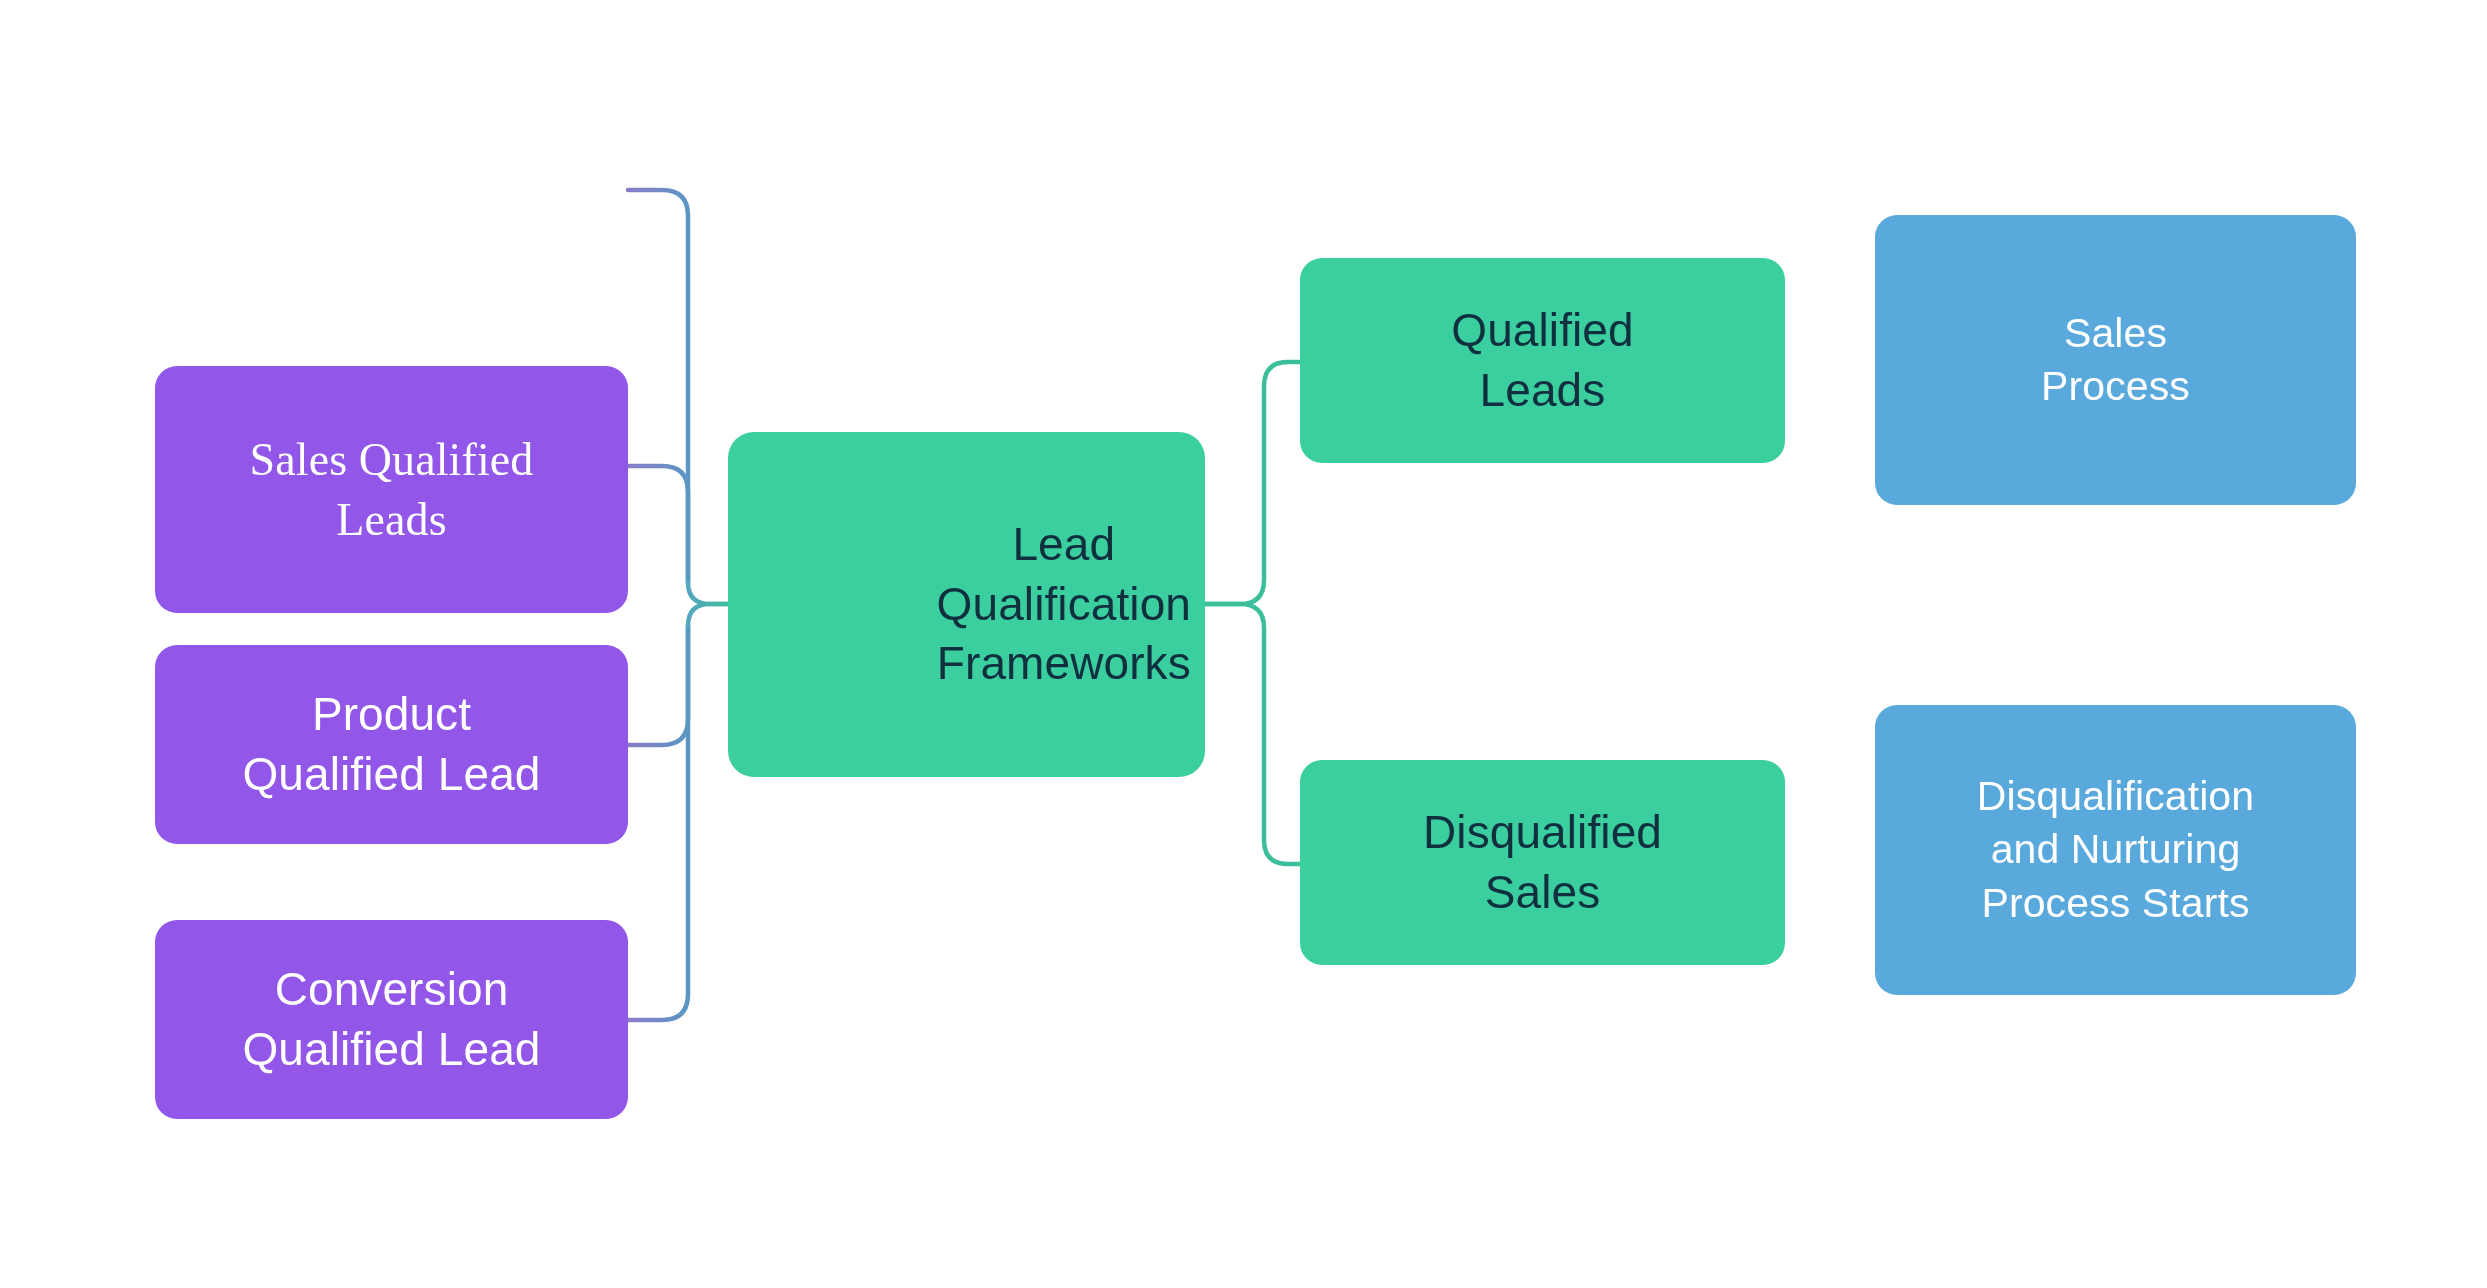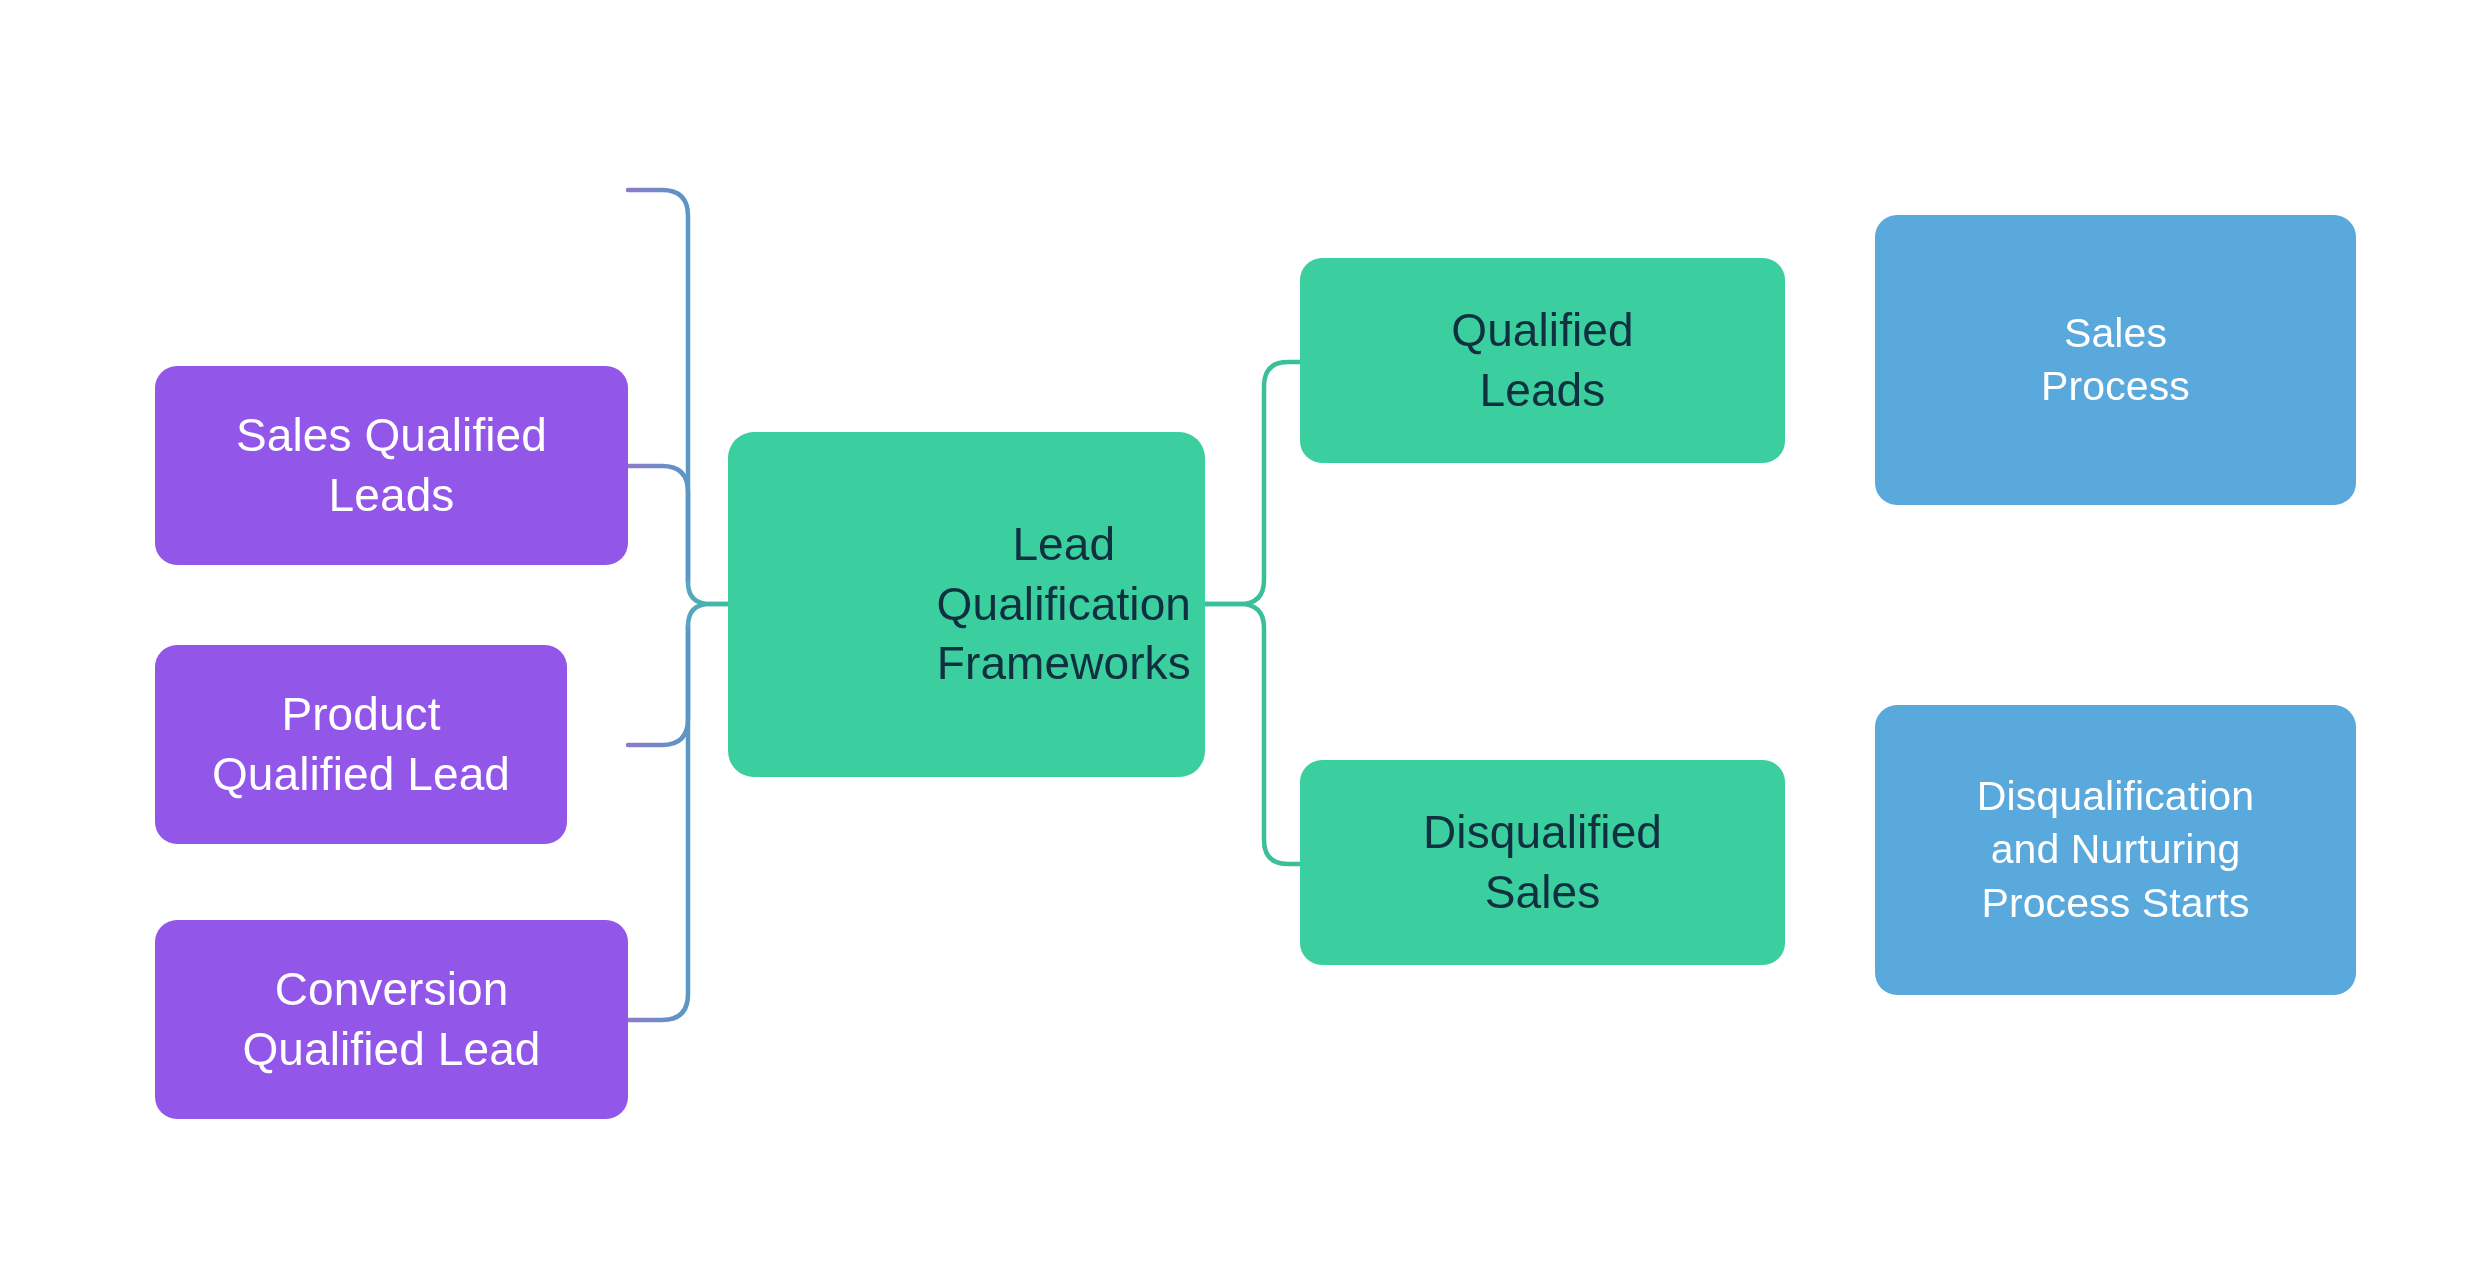--- a/index.html
+++ b/index.html
@@ -115,26 +115,26 @@
 
       <path d="M 1205 604 H 1240 Q 1264 604 1264 628 V 840 Q 1264 864 1288 864 H 1300" stroke="#3bbf9a"></path>
 
       <path d="M 1785 360 H 1875" stroke="url(#gradDot)" stroke-width="7" stroke-dasharray="16 14"></path>
 
       <path d="M 1785 862 H 1875" stroke="url(#gradDot)" stroke-width="7" stroke-dasharray="16 14"></path>
     </g>
   </svg>
 
 
-  <div class="node node-source" style="left:155px; top:366px; width:473px; height:199px;">
+  <div class="node node-source" style="left:155px; top:366px; width:473px; height:247px;font-family:Liberation Serif, serif;">
     <span class="node-label">Sales Qualified
 Leads</span>
   </div>
 
-  <div class="node node-source" style="left:155px; top:645px; width:412px; height:199px;">
+  <div class="node node-source" style="left:155px; top:645px; width:473px; height:199px;">
     <span class="node-label">Product
 Qualified Lead</span>
   </div>
 
   <div class="node node-source" style="left:155px; top:920px; width:473px; height:199px;">
     <span class="node-label">Conversion
 Qualified Lead</span>
   </div>
 
   <div class="node node-hub" style="left:728px; top:432px; width:477px; height:345px;">

